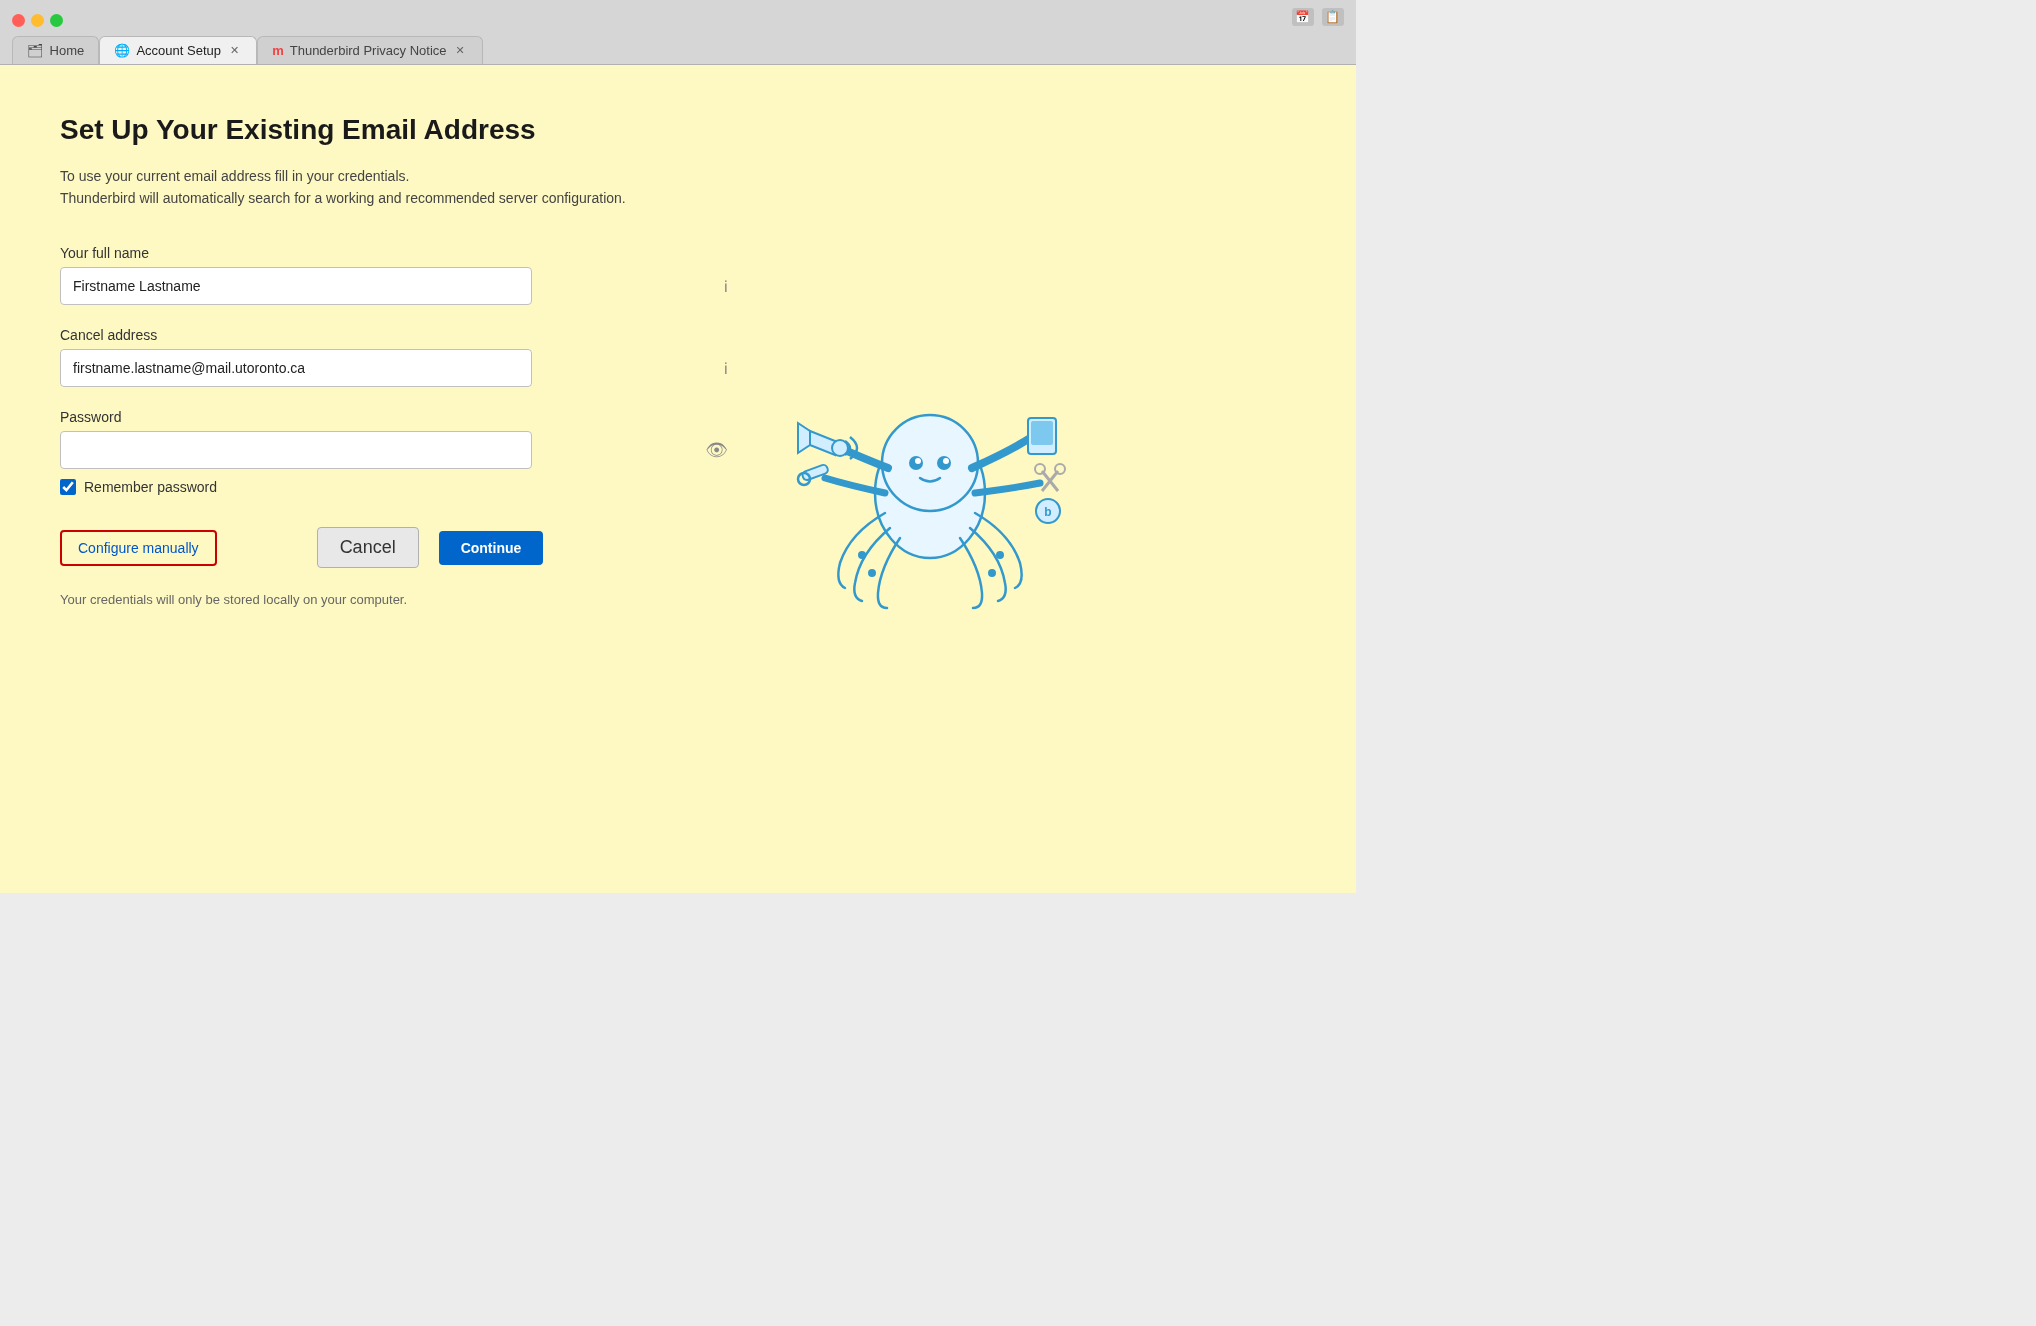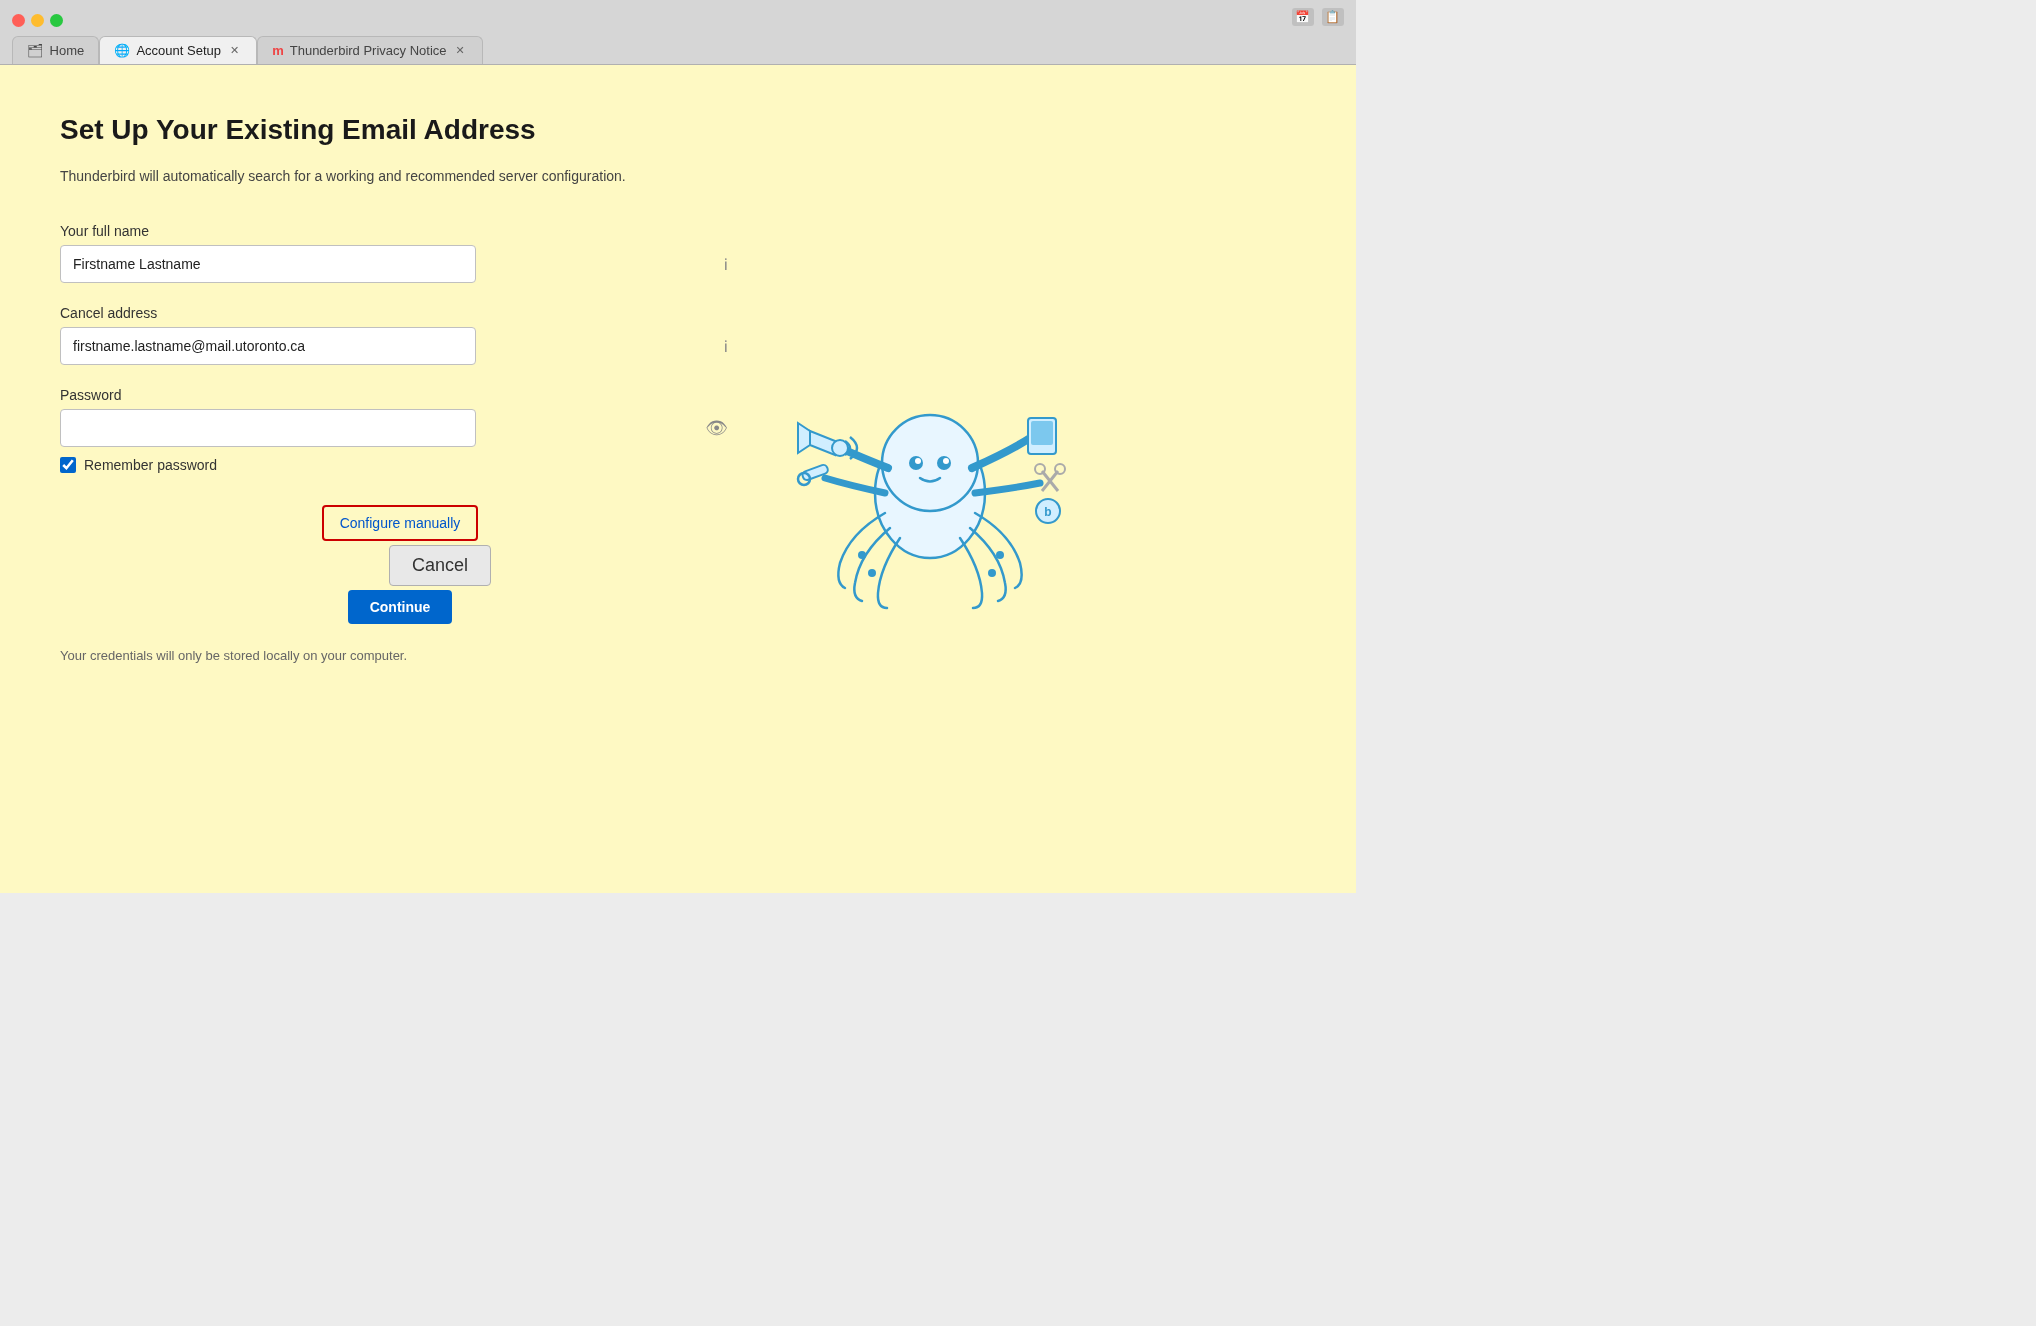--- a/index.html
+++ b/index.html
@@ -159,21 +159,21 @@
       display: block;
     }
 
     .input-wrapper {
       position: relative;
       display: flex;
       align-items: center;
     }
 
     .text-input {
-      width: 416px;
+      width: 472px;
       padding: 10px 40px 10px 12px;
       border: 1.5px solid #c0c0c0;
       border-radius: 4px;
       font-size: 14px;
       color: #222;
       background: #fff;
       outline: none;
     }
 
     .input-icon {
@@ -205,23 +205,22 @@
 
     .checkbox-label {
       font-size: 14px;
       color: #333;
       text-align: center;
     }
 
     .actions-row {
       display: flex;
       align-items: center;
-      gap: 4px;
+      gap: 20px;
       margin-top: 32px;
-      flex-direction: column;
     }
 
     .btn-configure {
       padding: 8px 16px;
       border: 2px solid #cc0000;
       border-radius: 4px;
       background: transparent;
       color: #0055cc;
       font-size: 14px;
       font-weight: 500;
@@ -303,20 +302,21 @@
     </div>
   </div>
 </div>
 
 <div class="page-content">
   <div class="form-section">
 
     <h1 class="page-title">Set Up Your Existing Email Address</h1>
 
     <div class="page-description">
+      <div>To use your current email address fill in your credentials.</div>
       <div>Thunderbird will automatically search for a working and recommended server configuration.</div>
     </div>
 
     <div class="field-group">
       <label class="field-label">Your full name</label>
       <div class="input-wrapper">
         <input type="text" class="text-input" value="Firstname Lastname" style="">
         <span class="input-icon">ℹ</span>
       </div>
     </div>

